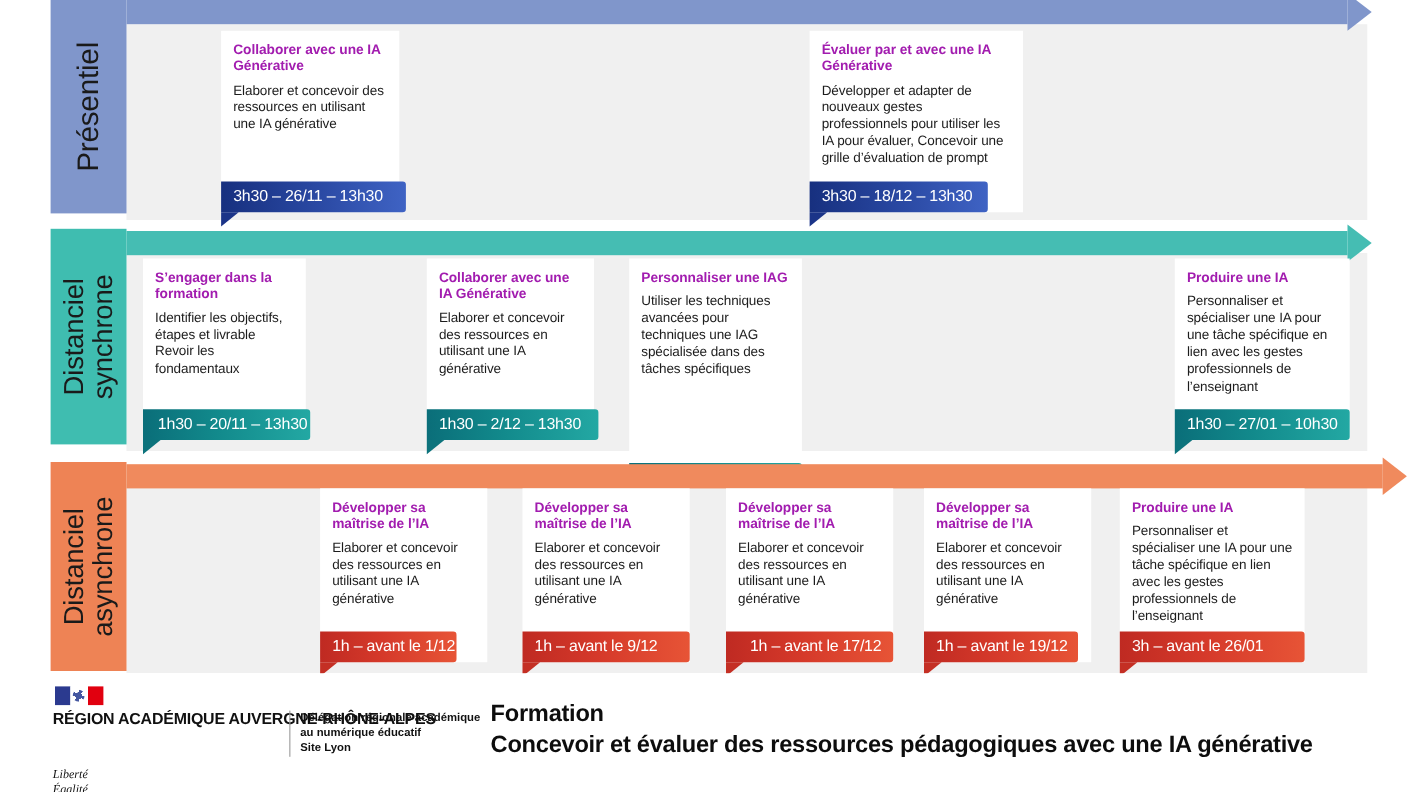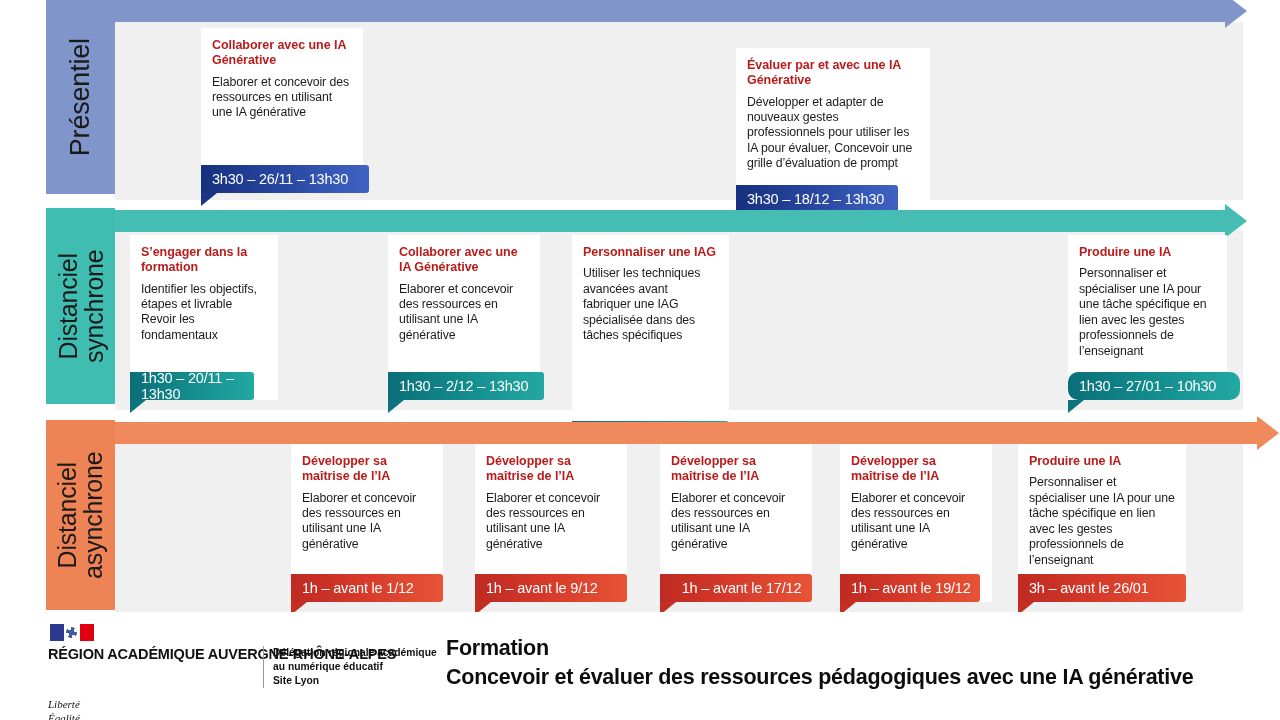--- a/index.html
+++ b/index.html
@@ -33,21 +33,21 @@
   .arrow-bar{position:absolute;left:0;top:0;height:22px;}
   .arrow-head{
     position:absolute;top:-6px;width:0;height:0;
     border-top:17px solid transparent;border-bottom:17px solid transparent;
   }
 
   
   .card{position:absolute;background:#ffffff;box-sizing:border-box;}
   .card .body{padding:10px 11px 6px 11px;}
   .card h4{
-    margin:0 0 6px 0;font-size:12.5px;font-weight:bold;color:#b91c1c;
+    margin:0 0 6px 0;font-size:12.5px;font-weight:bold;color:#a21caf;
     line-height:1.22;letter-spacing:-0.05px;
   }
   .card p{
     margin:0;font-size:12.3px;color:#1c1c1c;line-height:1.26;
     letter-spacing:-0.1px;
   }
   .ribbon{
     position:absolute;left:0;bottom:0;height:28px;
     display:flex;align-items:center;
     color:#ffffff;font-size:14.5px;letter-spacing:-0.2px;
@@ -115,21 +115,21 @@
       <div class="body">
         <h4>Collaborer avec une IA Générative</h4>
         <p>Elaborer et concevoir des ressources en utilisant une IA générative</p>
       </div>
       <div class="ribbon" style="width:168px;background:linear-gradient(90deg,#17307f 0%,#27459e 45%,#3f63c4 100%);">
         <span>3h30 – 26/11 – 13h30</span>
         <span class="tail" style="border-left:16px solid #1b3488;border-bottom:13px solid transparent;"></span>
       </div>
     </div>
 
-    <div class="card" style="left:736px;top:28px;width:194px;height:165px;margin-top:20px;">
+    <div class="card" style="left:736px;top:28px;width:194px;height:165px;">
       <div class="body">
         <h4>Évaluer par et avec une IA Générative</h4>
         <p>Développer et adapter de nouveaux gestes professionnels pour utiliser les IA pour évaluer, Concevoir une grille d’évaluation de prompt</p>
       </div>
       <div class="ribbon" style="width:162px;background:linear-gradient(90deg,#17307f 0%,#27459e 45%,#3f63c4 100%);">
         <span>3h30 – 18/12 – 13h30</span>
         <span class="tail" style="border-left:16px solid #1b3488;border-bottom:13px solid transparent;"></span>
       </div>
     </div>
   </div>
@@ -147,54 +147,54 @@
         <span>Distanciel</span><br>
         <span>synchrone</span>
       </div>
     </div>
 
     <div class="card" style="left:130px;top:27px;width:148px;height:165px;">
       <div class="body">
         <h4>S’engager dans la formation</h4>
         <p>Identifier les objectifs, étapes et livrable Revoir les fondamentaux</p>
       </div>
-      <div class="ribbon" style="width:124px;background:linear-gradient(90deg,#0a6e79 0%,#128a8c 45%,#23a8a3 100%);">
+      <div class="ribbon" style="width:152px;background:linear-gradient(90deg,#0a6e79 0%,#128a8c 45%,#23a8a3 100%);justify-content:center;">
         <span>1h30 – 20/11 – 13h30</span>
         <span class="tail" style="border-left:16px solid #0d737c;border-bottom:13px solid transparent;"></span>
       </div>
     </div>
 
     <div class="card" style="left:388px;top:27px;width:152px;height:165px;">
       <div class="body">
         <h4>Collaborer avec une IA Générative</h4>
         <p>Elaborer et concevoir des ressources en utilisant une IA générative</p>
       </div>
       <div class="ribbon" style="width:156px;background:linear-gradient(90deg,#0a6e79 0%,#128a8c 45%,#23a8a3 100%);">
         <span>1h30 – 2/12 – 13h30</span>
         <span class="tail" style="border-left:16px solid #0d737c;border-bottom:13px solid transparent;"></span>
       </div>
     </div>
 
     <div class="card" style="left:572px;top:27px;width:157px;height:214px;">
       <div class="body">
         <h4>Personnaliser une IAG</h4>
-        <p>Utiliser les techniques avancées avant fabriquer une IAG spécialisée dans des tâches spécifiques</p>
+        <p>Utiliser les techniques avancées pour techniques une IAG spécialisée dans des tâches spécifiques</p>
       </div>
       <div class="ribbon" style="width:157px;background:linear-gradient(90deg,#0a6e79 0%,#128a8c 45%,#23a8a3 100%);">
         <span>1h30 – 10/12 – 8h30</span>
         <span class="tail" style="border-left:16px solid #0d737c;border-bottom:13px solid transparent;"></span>
       </div>
     </div>
 
     <div class="card" style="left:1068px;top:27px;width:159px;height:165px;">
       <div class="body">
         <h4>Produire une IA</h4>
         <p>Personnaliser et spécialiser une IA pour une tâche spécifique en lien avec les gestes professionnels de l’enseignant</p>
       </div>
-      <div class="ribbon" style="width:172px;background:linear-gradient(90deg,#0a6e79 0%,#128a8c 45%,#23a8a3 100%);border-radius:10px;">
+      <div class="ribbon" style="width:159px;background:linear-gradient(90deg,#0a6e79 0%,#128a8c 45%,#23a8a3 100%);">
         <span>1h30 – 27/01 – 10h30</span>
         <span class="tail" style="border-left:16px solid #0d737c;border-bottom:13px solid transparent;"></span>
       </div>
     </div>
   </div>
 
   <div class="row" id="row-3" style="top:420px;height:192px;">
     <div class="band" style="top:20px;left:115px;width:1128px;height:172px;"></div>
 
     <div class="arrow-wrap" style="top:2px;width:1160px;">
@@ -207,21 +207,21 @@
         <span>Distanciel</span><br>
         <span>asynchrone</span>
       </div>
     </div>
 
     <div class="card" style="left:291px;top:24px;width:152px;height:158px;">
       <div class="body">
         <h4>Développer sa maîtrise de l’IA</h4>
         <p>Elaborer et concevoir des ressources en utilisant une IA générative</p>
       </div>
-      <div class="ribbon" style="width:152px;background:linear-gradient(90deg,#bf2a22 0%,#d5392a 45%,#e75436 100%);">
+      <div class="ribbon" style="width:124px;background:linear-gradient(90deg,#bf2a22 0%,#d5392a 45%,#e75436 100%);">
         <span>1h – avant le 1/12</span>
         <span class="tail" style="border-left:16px solid #c42f24;border-bottom:13px solid transparent;"></span>
       </div>
     </div>
 
     <div class="card" style="left:475px;top:24px;width:152px;height:158px;">
       <div class="body">
         <h4>Développer sa maîtrise de l’IA</h4>
         <p>Elaborer et concevoir des ressources en utilisant une IA générative</p>
       </div>

